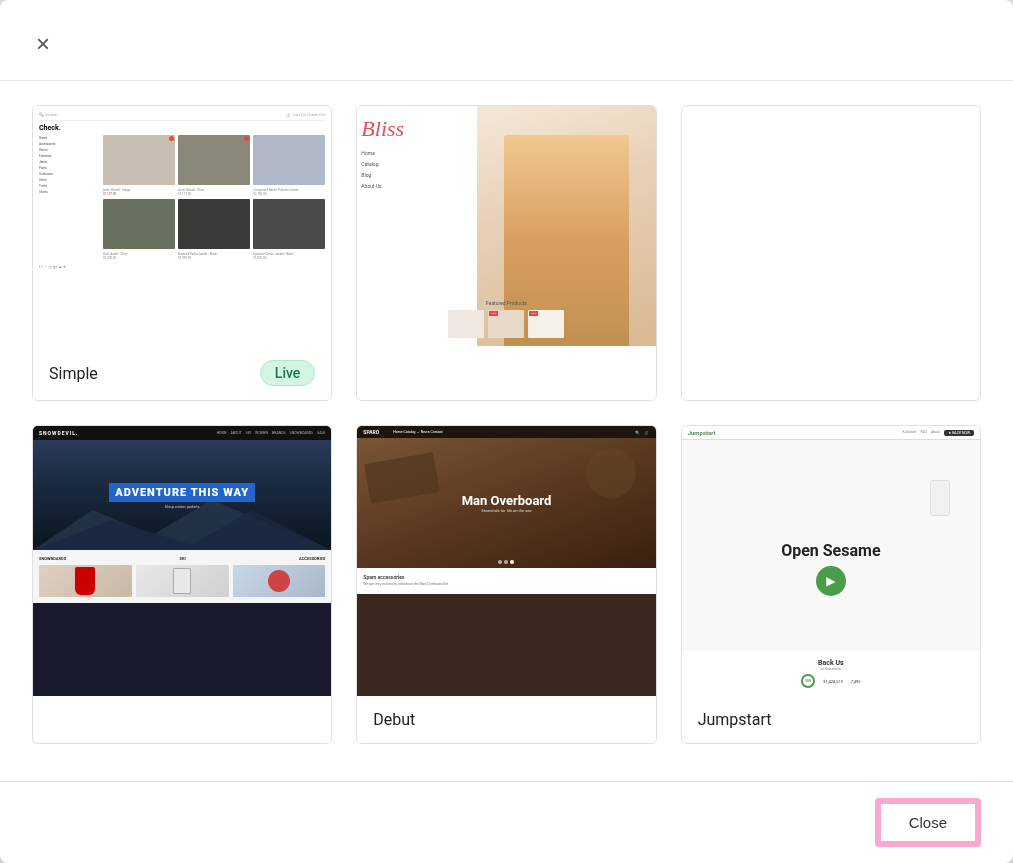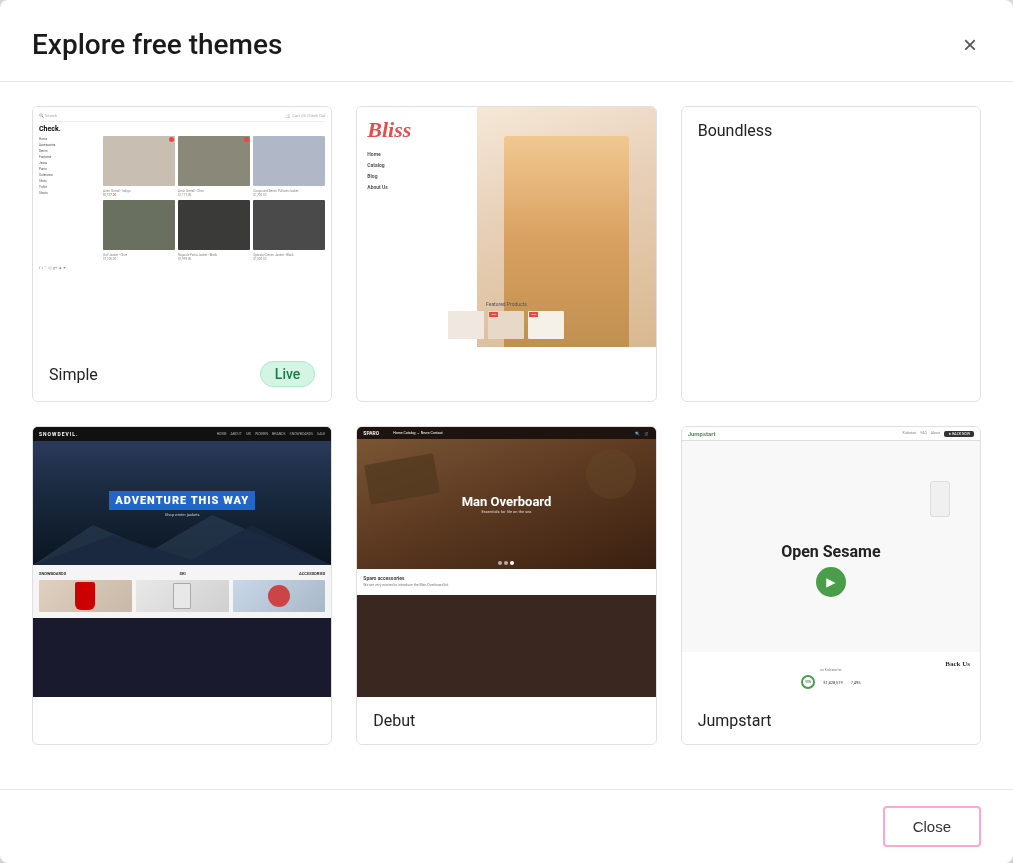--- a/index.html
+++ b/index.html
@@ -134,23 +134,22 @@
       position: absolute;
       right: 0;
       top: 0;
       display: flex;
       align-items: center;
       justify-content: center;
     }
 
     .pop-left {
       position: absolute;
-      left: 10px;
+      left: 4px;
       top: 10px;
-      font-weight: bold;
     }
 
     .pop-logo {
       font-family: Georgia, serif;
       font-style: italic;
       font-size: 22px;
       color: #e05050;
     }
 
     .pop-nav {
@@ -434,22 +433,21 @@
 
     .jumpstart-bottom {
       background: #fff;
       padding: 6px;
     }
 
     .jumpstart-back-us {
       font-size: 7px;
       font-weight: 700;
       color: #333;
-      text-align: right;
-      font-family: Liberation Serif, serif;
+      text-align: center;
     }
 
     .jumpstart-sub {
       font-size: 3.5px;
       color: #888;
       text-align: center;
     }
 
     .jumpstart-stats {
       display: flex;
@@ -505,21 +503,21 @@
     .modal-footer {
       display: flex;
       justify-content: flex-end;
       padding: 16px 32px;
       border-top: 1px solid #e5e5e5;
       flex-shrink: 0;
     }
 
     .close-modal-btn {
       background: #fff;
-      border: 2px solid #f9a8d4;
+      border: 6px solid #f9a8d4;
       border-radius: 4px;
       padding: 10px 28px;
       font-size: 15px;
       color: #333;
       cursor: pointer;
     }
 
     
     .mountain-svg {
       position: absolute;
@@ -527,21 +525,20 @@
       left: 0;
       width: 100%;
     }
   </style>
 </head>
 <body>
 
 <div class="modal-overlay">
 
   <div class="modal-header">
-    <h1 class="modal-title">Explore free themes</h1>
     <button class="close-btn">×</button>
   </div>
   <div class="modal-divider"></div>
 
   <div class="modal-body">
     <div class="themes-grid">
 
       <div class="theme-card">
         <div class="theme-preview preview-simple">
           <div class="simple-topbar">
@@ -622,40 +619,37 @@
               </div>
               <div class="pop-product-box" style="background:#f5f0e8;position:relative;">
                 <div style="position:absolute;top:1px;left:1px;background:#e44;color:#fff;font-size:2.5px;padding:1px 2px;">Sale</div>
               </div>
             </div>
           </div>
         </div>
       </div>
 
       <div class="theme-card">
-        <div class="theme-card-footer">
-          <span class="theme-name">Boundless</span>
-        </div>
       </div>
 
       <div class="theme-card">
         <div class="theme-preview preview-venture" style="height:270px;">
           <div class="venture-header">
             <span class="venture-logo-text">SNOWDEVIL.</span>
             <span style="font-size:3.5px;color:#aaa;margin-left:auto;display:flex;gap:4px;">
               <span>HOME</span>
                 <span>ABOUT</span>
                 <span>SKI</span>
                 <span>WOMEN</span>
                 <span>BRANDS</span>
                 <span>SNOWBOARDS</span>
                 <span>SALE</span>
             </span>
           </div>
-          <div class="venture-hero" style="height:124px;">
+          <div class="venture-hero" style="height:110px;">
 
             <svg class="mountain-svg" viewBox="0 0 300 60" preserveAspectRatio="none" height="60">
               <polygon points="0,60 60,20 120,45 180,10 240,35 300,60" fill="#2a3a50" opacity="0.7"></polygon>
               <polygon points="0,60 80,30 160,55 220,20 300,60" fill="#1a2840" opacity="0.8"></polygon>
             </svg>
             <div class="venture-hero-text">
               <div class="venture-hero-title">ADVENTURE THIS WAY</div>
               <div class="venture-hero-sub">Shop winter jackets</div>
             </div>
           </div>

